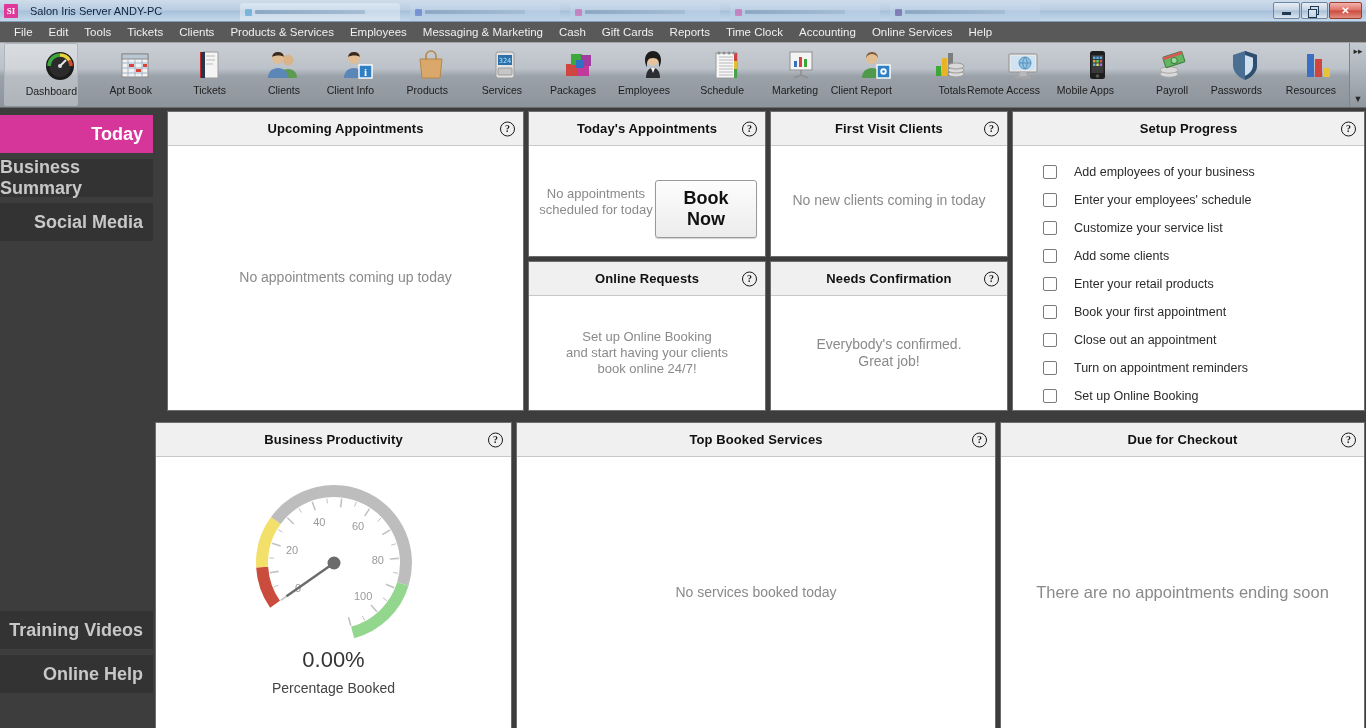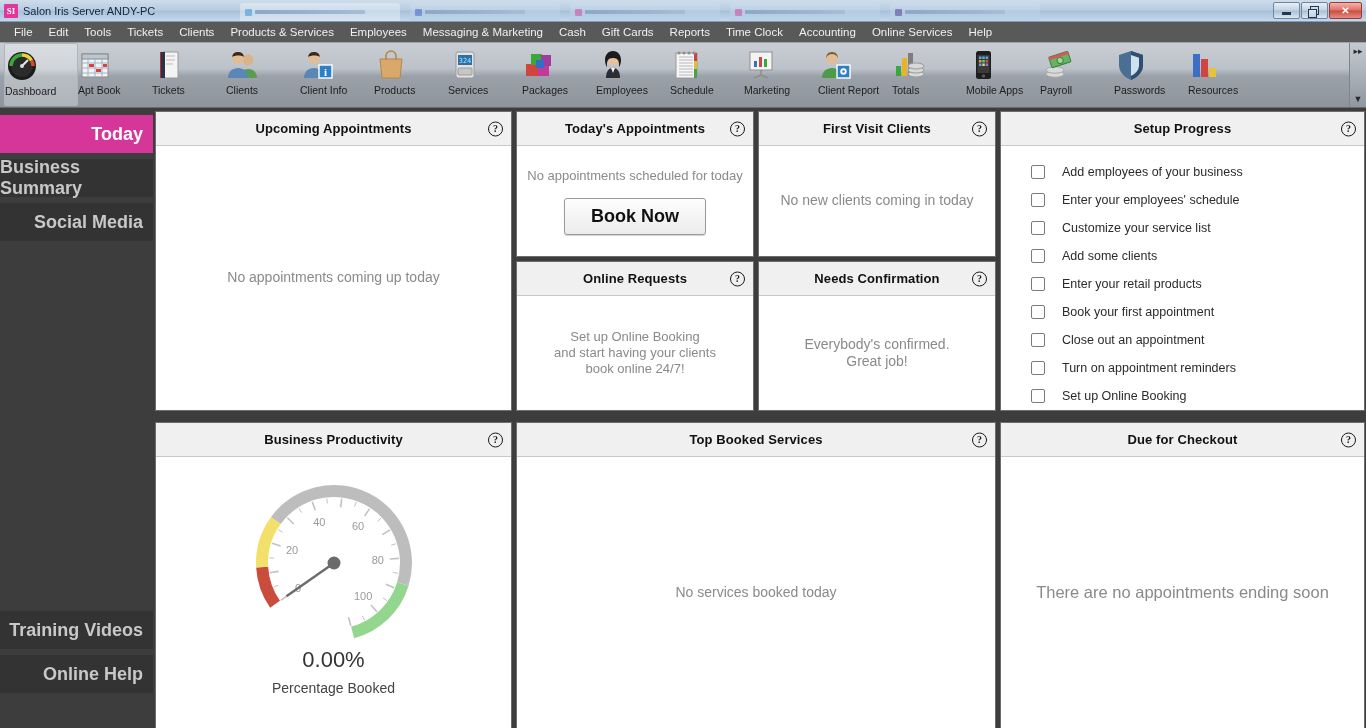--- a/index.html
+++ b/index.html
@@ -8,21 +8,21 @@
     font-family:"Liberation Sans", sans-serif;
     background:#3d3d3d;
   }
   .app { position:relative; width:1366px; height:728px; }
 
   
   .titlebar{
     position:relative; height:22px; width:100%;
     background:linear-gradient(to bottom,#cfdcea 0%,#b9cde2 45%,#a8c1db 55%,#c6d8ea 100%);
     border-bottom:1px solid #7f9db9;
-    display:flex; align-items:center;
+    display:flex; align-items:center;gap:7px;
   }
   .tb-ghost{
     position:absolute; left:200px; top:0; right:130px; height:22px;
     overflow:hidden; opacity:.45;
   }
   .ghost-tab{
     position:absolute; top:3px; height:18px;
     border-radius:3px 3px 0 0;
     background:linear-gradient(to bottom,#cfe0f0,#b6cde5);
     display:flex; align-items:center; gap:3px; padding:0 5px;
@@ -68,21 +68,21 @@
   
   .toolbar{
     height:65px; position:relative;
     background:linear-gradient(to bottom,#c9ced4 0%,#bcc2c9 40%,#9aa1a9 52%,#8d949c 100%);
     border-bottom:1px solid #6a6a6a;
     display:flex; align-items:flex-start; padding-left:4px;
     overflow:hidden;
   }
   .tool{
     width:74px; height:63px; display:flex; flex-direction:column;
-    align-items:flex-start; justify-content:flex-start; padding-top:5px;
+    align-items:flex-end; justify-content:flex-start; padding-top:5px;
     cursor:pointer; flex:0 0 auto;
   }
   .tool-ico{ width:34px;height:34px; position:relative; }
   .tool-lbl{ font-size:10.5px; color:#1d1d1d; margin-top:2px; white-space:nowrap; }
   .tool.sel{ background:rgba(255,255,255,.30); border:1px solid #aeb5bd; border-radius:2px;}
   .tb-scroll{
     position:absolute; right:0; top:0; width:17px; height:65px;
     background:linear-gradient(to bottom,#c4cad1,#8f969e);
     border-left:1px solid #7d848c;
     display:flex; flex-direction:column; justify-content:space-between; align-items:center;
@@ -102,21 +102,21 @@
     height:38px; display:flex; align-items:center; justify-content:flex-end;
     padding-right:10px; background:#333333; color:#c8c8c8;
     font-size:18px; font-weight:bold; cursor:pointer; margin-bottom:6px;
   }
   .side-item.active{ background:#d6359a; color:#ffffff; }
   .side-spacer{ flex:1 1 auto; }
 
   
   .grid{ flex:1 1 auto; padding:3px 1px 0 2px; position:relative; }
   .row{ display:flex; gap:4px; }
-  .row-top{ height:300px; }
+  .row-top{ height:300px;margin-left:12px; }
   .row-bot{ height:307px; margin-top:11px; }
 
   .panel{
     background:#ffffff; border:1px solid #6d6d6d;
     display:flex; flex-direction:column; overflow:hidden;
   }
   .panel-hd{
     height:34px; flex:0 0 34px; background:#f0f0f0;
     border-bottom:1px solid #c8c8c8; position:relative;
     display:flex; align-items:center; justify-content:center;
@@ -144,21 +144,21 @@
   .c1{ width:357px; flex:0 0 357px; }
   .c2{ width:238px; flex:0 0 238px; }
   .c3{ width:238px; flex:0 0 238px; }
   .c4{ flex:1 1 auto; }
   .c23{ width:480px; flex:0 0 480px; }
   .stack{ display:flex; flex-direction:column; gap:4px; }
   .h146{ height:146px; flex:0 0 146px; }
   .h150{ height:150px; flex:0 0 150px; }
 
   
-  .today-bd{ flex-direction:column; justify-content:flex-start; padding-top:22px;border-radius:29px; }
+  .today-bd{ flex-direction:row; justify-content:flex-start; padding-top:8px;border-radius:29px; }
   .book-btn{
     margin-top:14px; padding:7px 26px;
     background:linear-gradient(to bottom,#fdfdfd,#ececec);
     border:1px solid #9a9a9a; border-radius:3px;
     font-size:18px; font-weight:bold; color:#111; cursor:pointer;
     box-shadow:0 1px 1px rgba(0,0,0,.18);
     font-family:"Liberation Sans", sans-serif;
   }
 
   
@@ -423,20 +423,33 @@
           <g fill="#d8d8d8" stroke="#9a9a9a">
             <ellipse cx="24" cy="26" rx="8" ry="3"></ellipse>
             <ellipse cx="24" cy="22" rx="8" ry="3"></ellipse>
             <ellipse cx="24" cy="18" rx="8" ry="3"></ellipse>
           </g>
         </svg>
       </span>
       <span class="tool-lbl">Totals</span>
     </div>
 
+    <div class="tool">
+      <span class="tool-ico">
+        <svg width="34" height="34" viewBox="0 0 34 34">
+          <rect x="3" y="6" width="28" height="18" rx="1" fill="#e8e8e8" stroke="#8f8f8f"></rect>
+          <rect x="5" y="8" width="24" height="14" fill="#cfe3f2"></rect>
+          <circle cx="19" cy="15" r="6" fill="#8fc2e3" stroke="#5a93bb"></circle>
+          <path d="M13 15h12M19 9a9 9 0 0 1 0 12M19 9a9 9 0 0 0 0 12" stroke="#5a93bb" fill="none"></path>
+          <path d="M14 24h6l1 5h-8z" fill="#b9b9b9"></path>
+          <rect x="9" y="28" width="16" height="2.5" rx="1" fill="#a6a6a6"></rect>
+        </svg>
+      </span>
+      <span class="tool-lbl">Remote Access</span>
+    </div>
 
     <div class="tool">
       <span class="tool-ico">
         <svg width="34" height="34" viewBox="0 0 34 34">
           <rect x="10" y="3" width="15" height="28" rx="2.5" fill="#1e1e1e"></rect>
           <rect x="11.5" y="7" width="12" height="18" fill="#3a3a3a"></rect>
           <g fill="#5aa8e0">
             <rect x="13" y="8.5" width="2.5" height="2.5"></rect>
               <rect x="16.3" y="8.5" width="2.5" height="2.5"></rect>
             <rect x="19.6" y="8.5" width="2.5" height="2.5"></rect>

